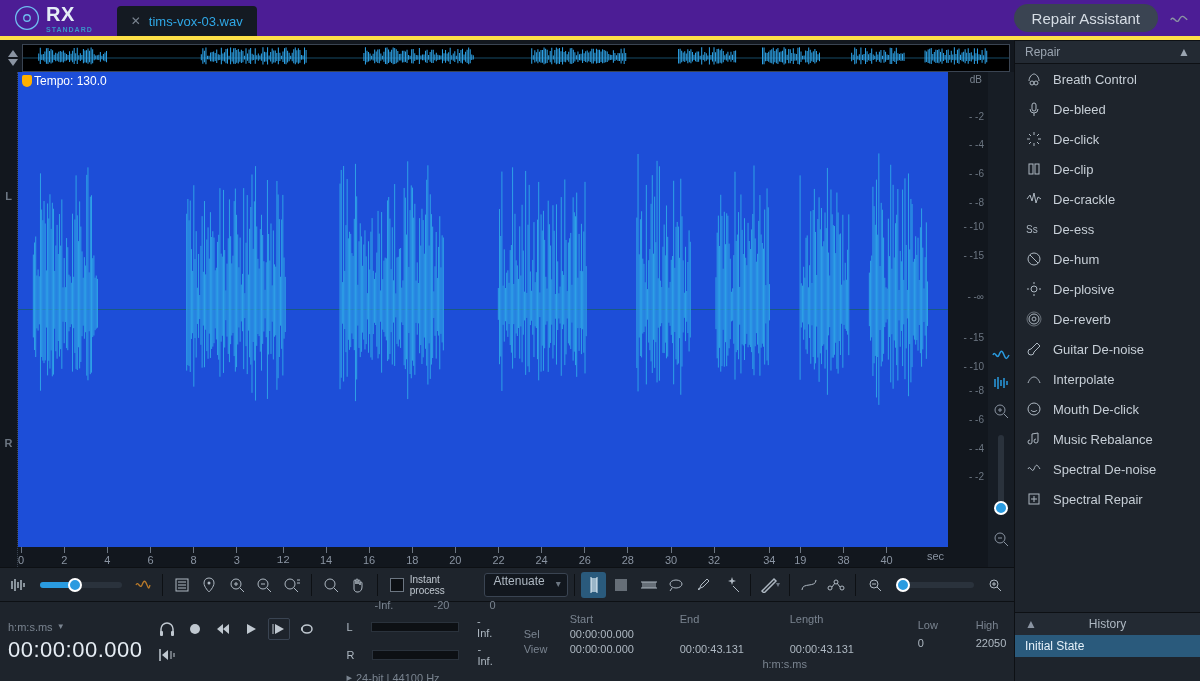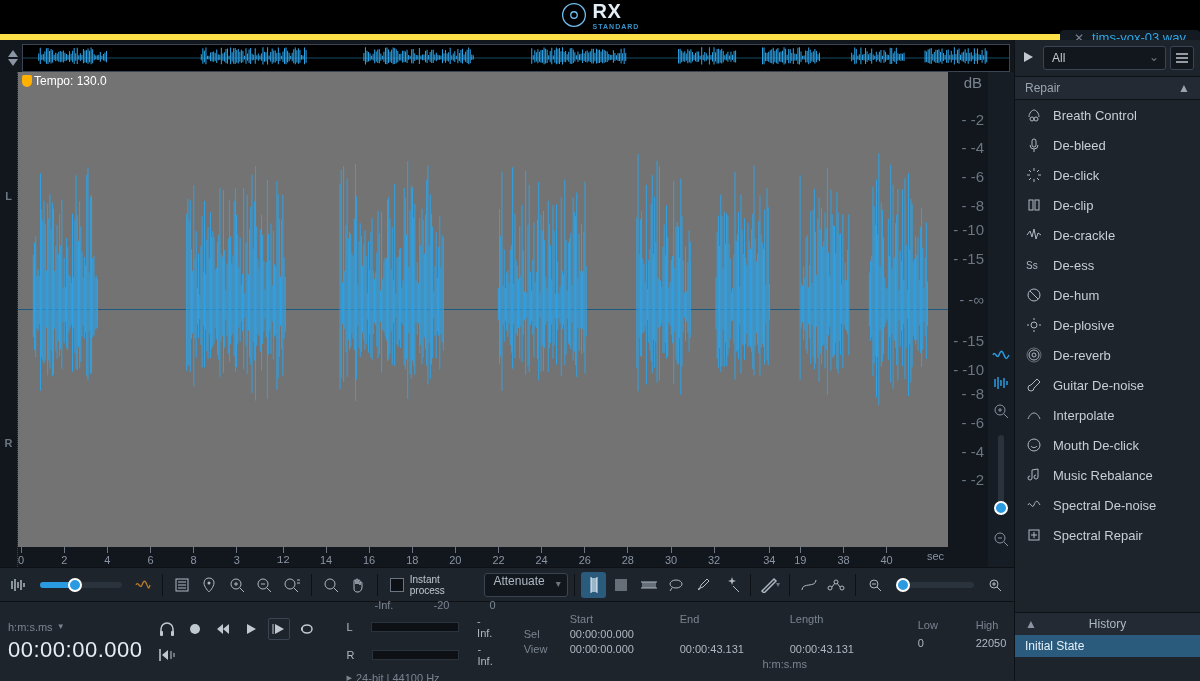--- a/index.html
+++ b/index.html
@@ -1,20 +1,20 @@
 <!DOCTYPE html>
 <html><head>
 <meta charset="utf-8">
 <style>
 * { margin: 0; padding: 0; box-sizing: border-box; font-family: -apple-system, "Segoe UI", Arial, sans-serif; }
 html, body { width: 1200px; height: 681px; background: #1a2028; color: #c0c8d0; overflow: hidden; font-size: 13px; }
 .app { display: flex; flex-direction: column; height: 100%; }
 
 
-.titlebar { display: flex; align-items: center; height: 40px; background: #000000; border-bottom: 6px solid #fde047; flex-direction: column; }
+.titlebar { display: flex; align-items: center; height: 40px; background: #4c1d95; border-bottom: 4px solid #fde047; }
 .logo { display:flex; align-items:center; gap:6px; padding: 0 14px; }
 .logo-swirl { width:26px; height:26px; }
 .logo-text { font-weight: 700; font-size: 20px; letter-spacing: 0.5px; color:#e4eef6; }
 .logo-sub { font-size:7px; letter-spacing:1px; color:#3a93c8; font-weight:700; }
 .tab { display:flex; align-items:center; gap:8px; height: 30px; margin-left: 10px; padding: 0 14px; border-top-left-radius: 4px; border-top-right-radius:4px; background:#141a22; align-self:flex-end; }
 .tab .close { color:#7a8490; font-size:12px; cursor:pointer; }
 .tab .name { color:#2fa8e6; font-size:13px; }
 .title-spacer { flex:1; }
 .repair-btn { background:#3a4452; color:#d6dde5; height:28px; border:none; border-radius:14px; padding:0 18px; margin-right:8px; font-size:15px; cursor:pointer; }
 .title-icon { width:26px; height:26px; display:flex; align-items:center; justify-content:center; margin-right:8px; color:#8a94a2; cursor:pointer; }
@@ -28,30 +28,30 @@
 .overview-row { display:flex; align-items:stretch; height:28px; margin:4px 4px 0 4px; }
 .overview-left { width:18px; display:flex; flex-direction:column; align-items:center; justify-content:center; gap:0; color:#8a94a2; }
 .overview-left svg { display:block; }
 .overview { flex:1; border:1px solid #3a4452; background:#000; position:relative; }
 .overview svg { width:100%; height:100%; display:block; }
 
 
 .wave-area { flex:1; display:flex; min-height:0; position:relative; }
 .wave-left { width:18px; background:#12171e; display:flex; flex-direction:column; }
 .wave-left .ch { flex:1; display:flex; align-items:center; justify-content:center; color:#6c7682; font-size:11px; font-weight:600; border-right:1px dotted #3a4452; }
-.wave-main { flex:1; background:#737373; position:relative; display:flex; flex-direction:column; }
+.wave-main { flex:1; background:#1d4ed8; position:relative; display:flex; flex-direction:column; }
 .tempo-bar { position:absolute; top:2px; left:4px; color:#fff; font-size:12px; display:flex; align-items:center; gap:2px; z-index:3; }
 .tempo-marker { width:10px; height:12px; background:#ffb000; border-radius:2px 2px 6px 6px; }
 .wave-canvas { flex:1; }
 .wave-canvas svg { width:100%; height:100%; display:block; }
 .time-ruler { height:20px; background:#12171e; position:relative; font-size:11px; color:#8a94a2; }
 .time-ruler .tick { position:absolute; top:0; display:flex; flex-direction:column; align-items:center; }
 .time-ruler .tick::before { content:''; width:1px; height:6px; background:#6c7682; margin-bottom:1px; }
 .time-unit { position:absolute; right:4px; top:3px; color:#8a94a2; }
-.db-scale { width:40px; background:#12171e; font-size:15px; color:#6c7682; position:relative; }
+.db-scale { width:40px; background:#12171e; font-size:10px; color:#6c7682; position:relative; }
 .db-scale .lbl { position:absolute; right:4px; white-space:nowrap; }
 .db-head { position:absolute; right:6px; top:2px; color:#7a8490; }
 .tool-column { width:26px; background:#171d25; display:flex; flex-direction:column; align-items:center; padding-top:40px; gap:8px; color:#8a94a2; }
 .tool-column .tc-item { width:20px; height:20px; display:flex; align-items:center; justify-content:center; cursor:pointer; }
 .zoom-slider { width:6px; flex:1; max-height:80px; background:#2a323c; border-radius:3px; position:relative; margin:6px 0; }
 .zoom-slider .thumb { position:absolute; bottom:0; left:-4px; width:14px; height:14px; border-radius:50%; background:#2a9be0; border:2px solid #fff; }
 .tc-accent { color:#2a9be0; }
 
 
 .toolbar { height:34px; background:#1e242c; border-top:1px solid #0d1014; display:flex; align-items:center; padding:0 6px; gap:2px; }
@@ -1414,35 +1414,20 @@
               <span>22050</span>
               <span></span>
             <span></span>
               <span class="hdr" style="grid-column:2/4;text-align:center">Hz</span>
           </div>
         </div>
       </div>
     </div>
 
     <div class="sidepanel">
-      <div class="sp-header">
-        <div class="play"><svg width="14" height="14" viewBox="0 0 14 14">
-              <path d="M3 2l9 5-9 5z" fill="#c0c8d0"></path>
-            </svg></div>
-        <div class="sp-select">
-            <span>All</span>
-          </div>
-        <div class="sp-menu">
-            <svg width="14" height="12" viewBox="0 0 14 12">
-              <line x1="1" y1="2" x2="13" y2="2" stroke="#c0c8d0" stroke-width="1.5"></line>
-              <line x1="1" y1="6" x2="13" y2="6" stroke="#c0c8d0" stroke-width="1.5"></line>
-              <line x1="1" y1="10" x2="13" y2="10" stroke="#c0c8d0" stroke-width="1.5"></line>
-            </svg>
-          </div>
-      </div>
       <div class="sp-section">
         <span>Repair</span>
           <span>▲</span>
       </div>
       <div class="sp-list" id="module-list">
           <div class="sp-row">
             <span class="sp-icon">
               <svg width="16" height="16" viewBox="0 0 16 16">
                 <path fill="none" stroke="currentColor" d="M3 10c0-4 3-7 5-7s5 3 5 7"></path>
                 <circle cx="6" cy="12" r="2" fill="none" stroke="currentColor"></circle>

